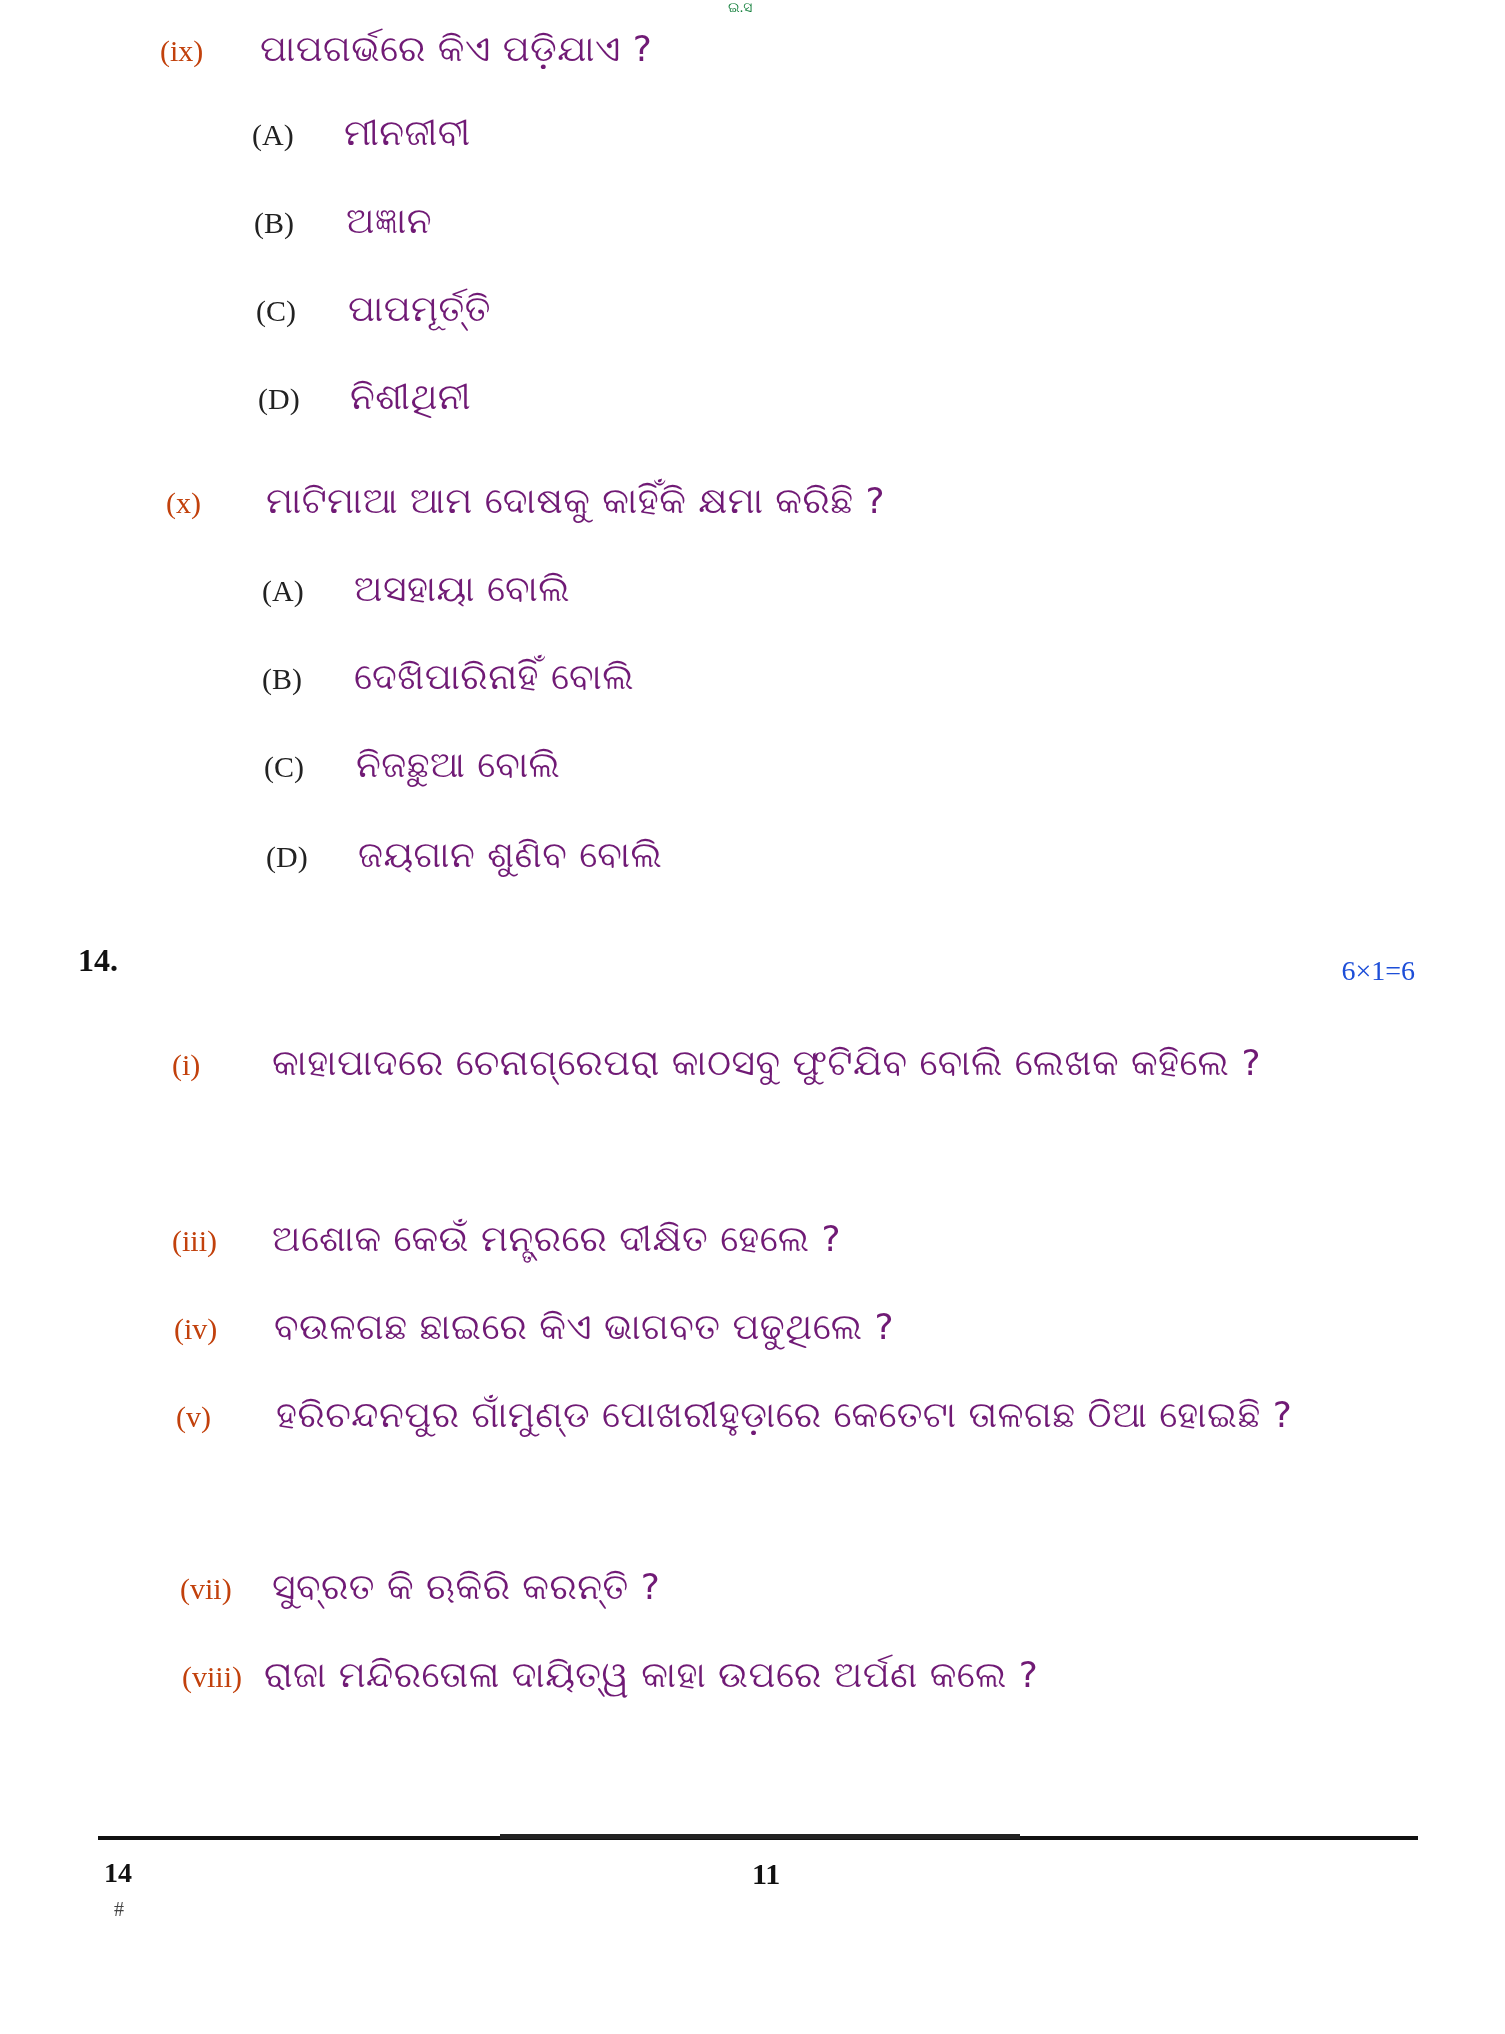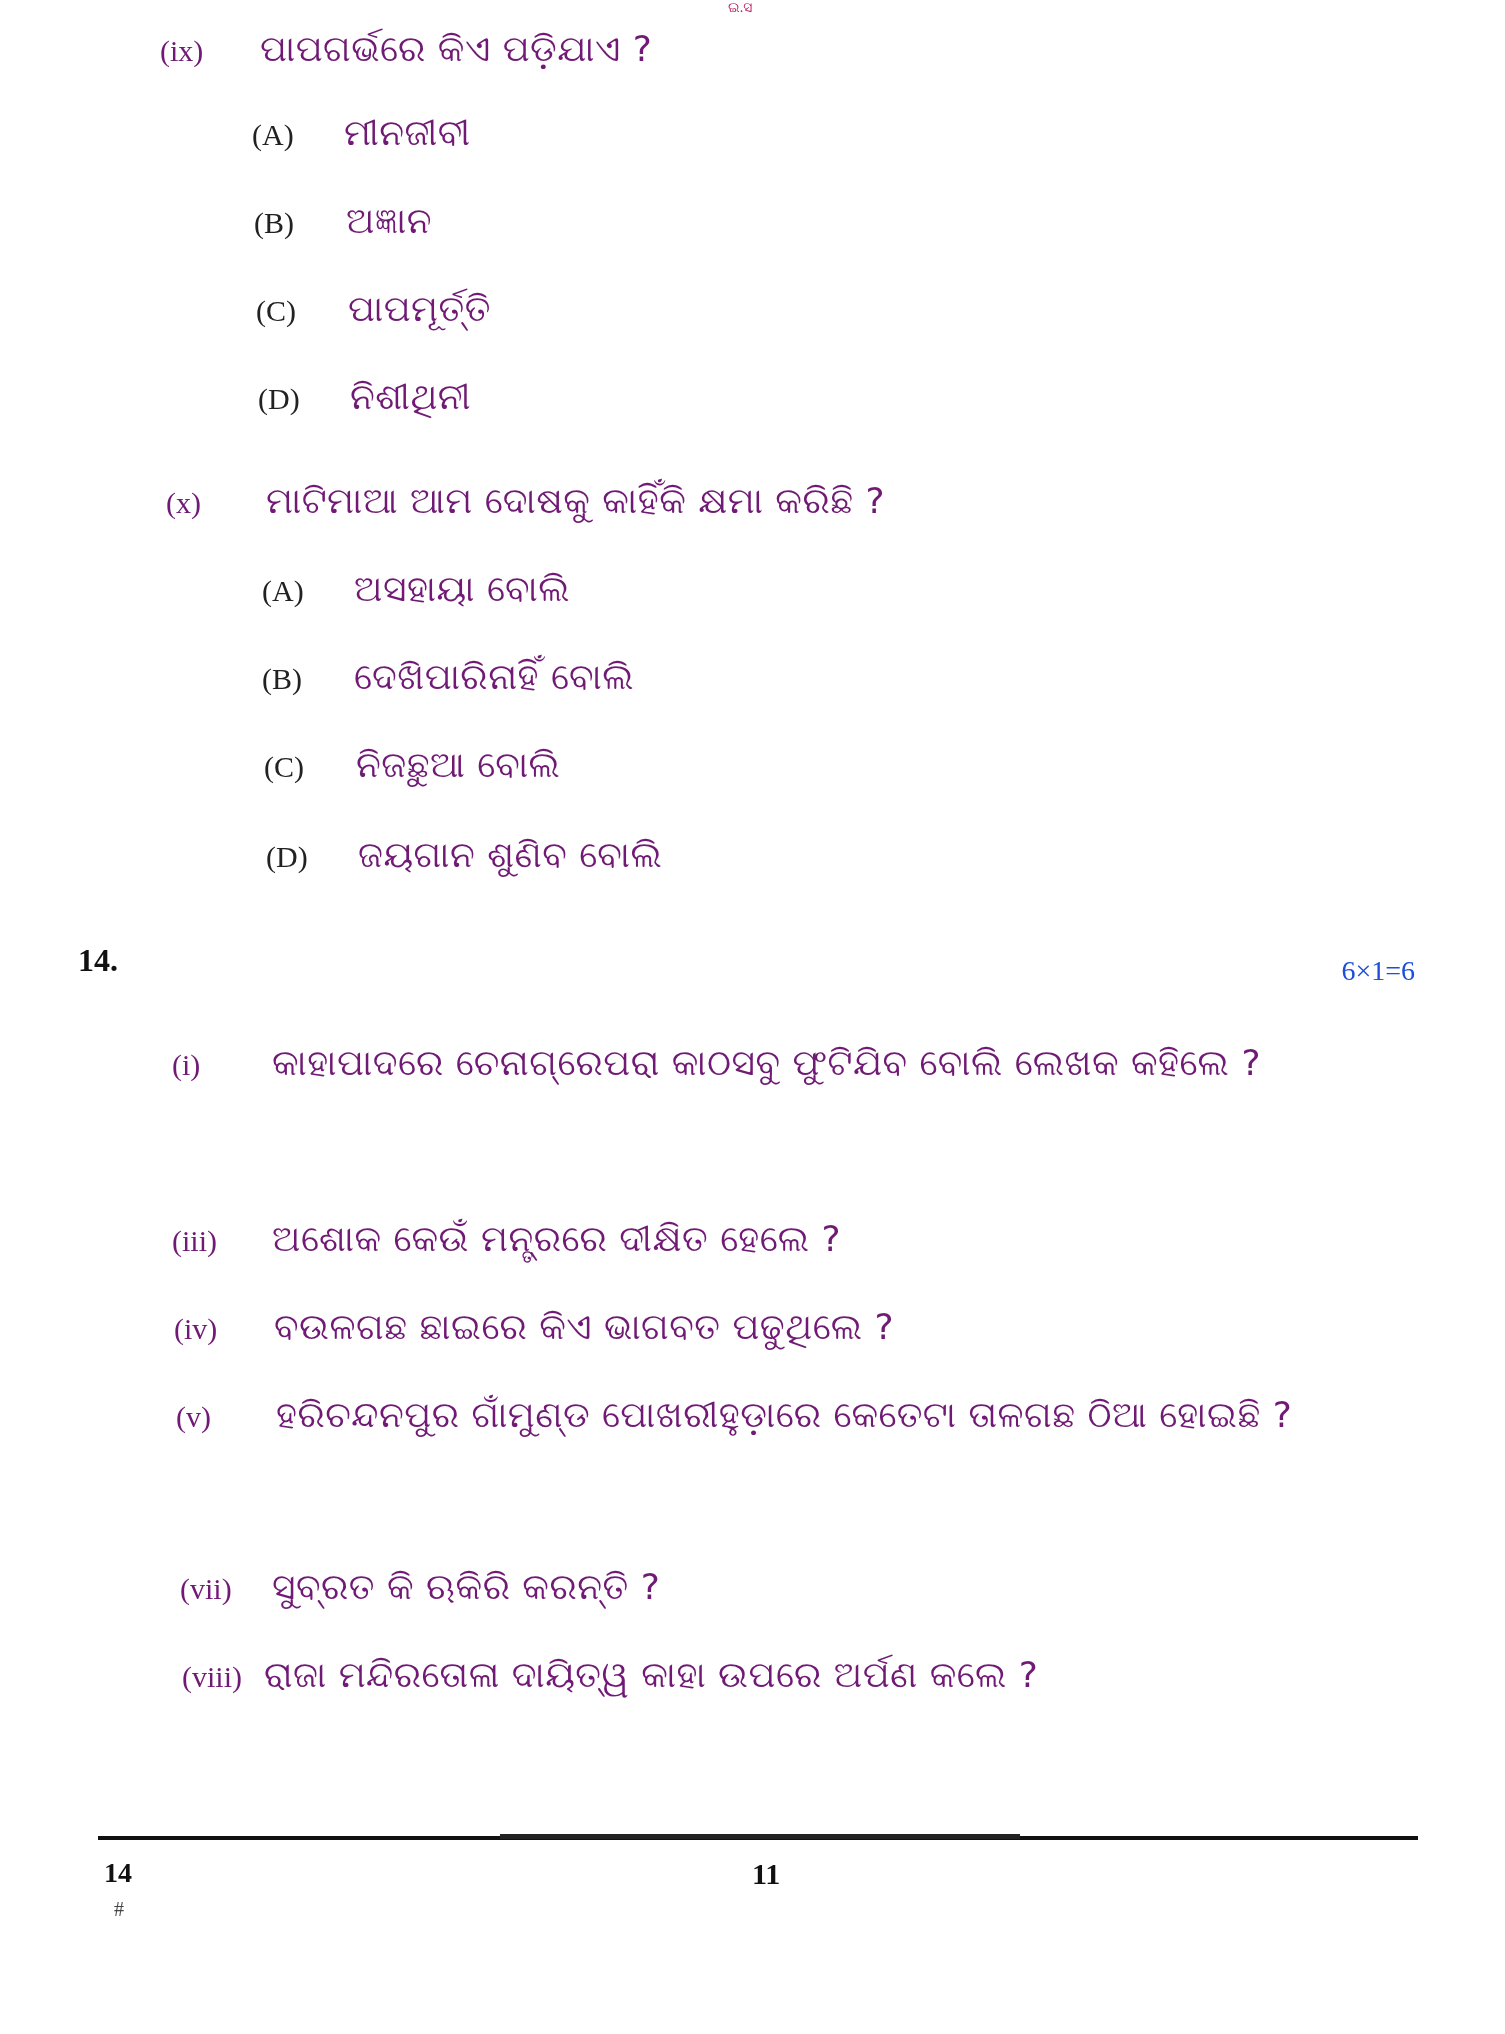--- a/index.html
+++ b/index.html
@@ -20,32 +20,32 @@
       left: 0; top: 0;
       width: 1505px;
       height: 2034px;
     }
     .top-mark {
       position: absolute;
       left: 728px;
       top: 0px;
       font-family: "Liberation Serif", serif;
       font-size: 14px;
-      color: #be185d;
+      color: #15803d;
     }
     .row {
       position: absolute;
       display: flex;
       align-items: baseline;
       white-space: nowrap;
     }
     .num {
       font-family: "Liberation Serif", "DejaVu Serif", serif;
       font-size: 30px;
-      color: #701a75;
+      color: #c2410c;
     }
     .txt {
       font-size: 36px;
       color: #701a75;
       letter-spacing: 0.5px;
     }
     .opt-label {
       font-family: "Liberation Serif", "DejaVu Serif", serif;
       font-size: 30px;
       color: #222;

